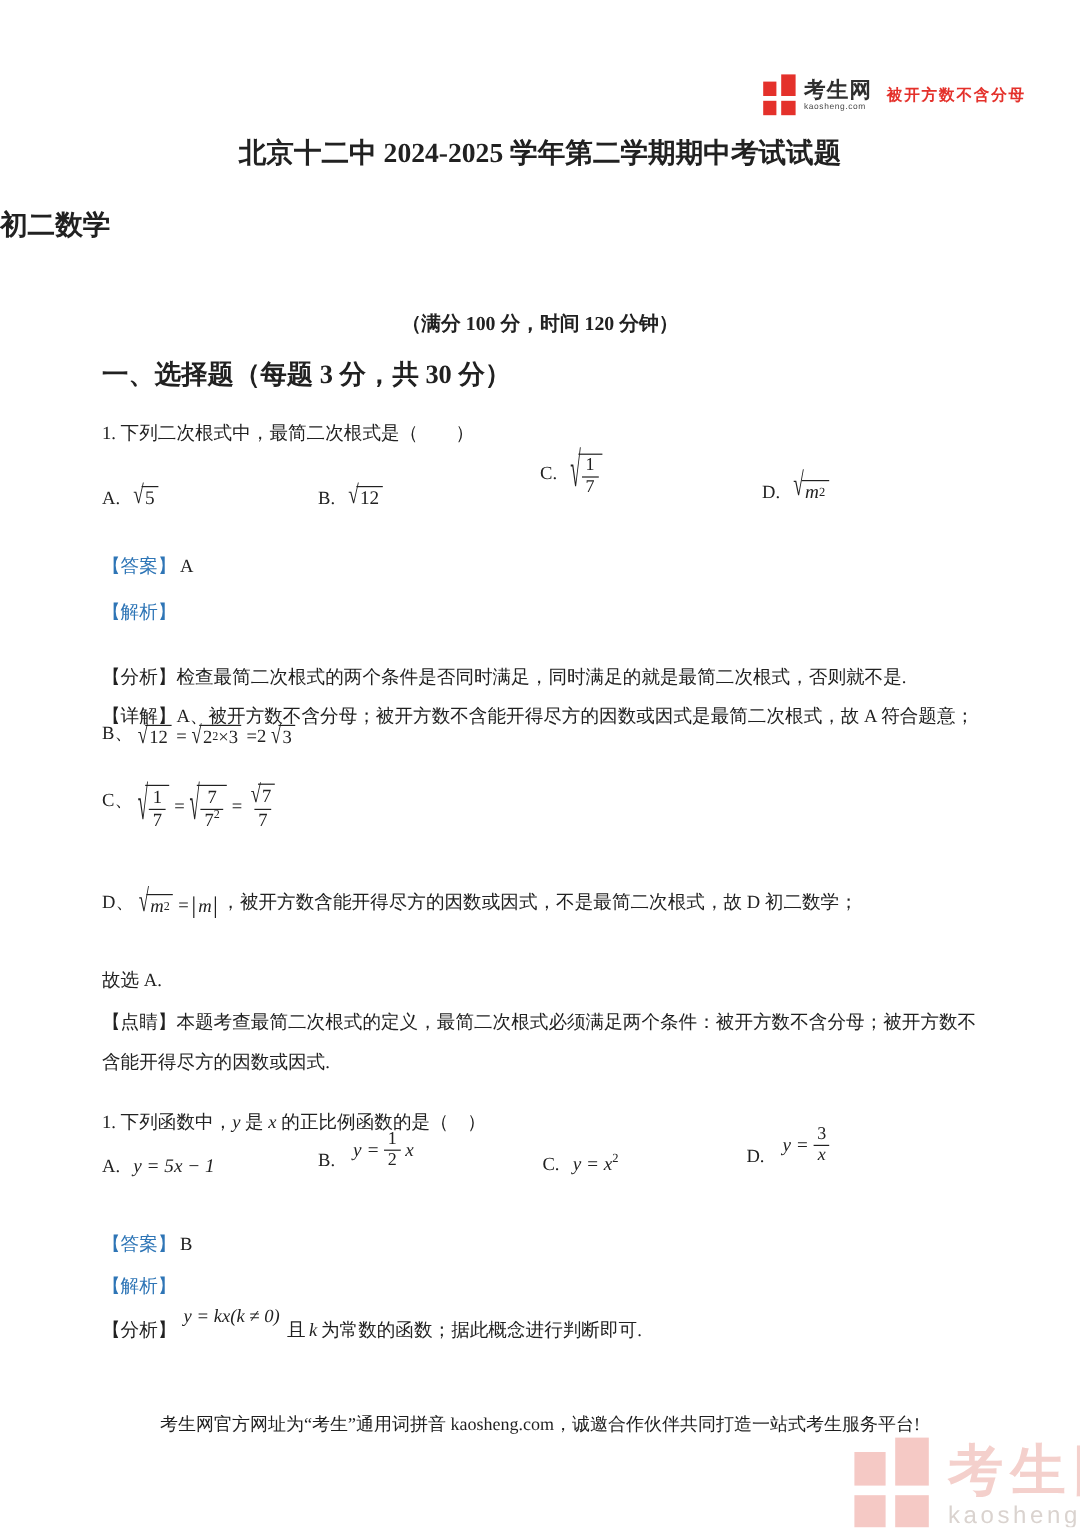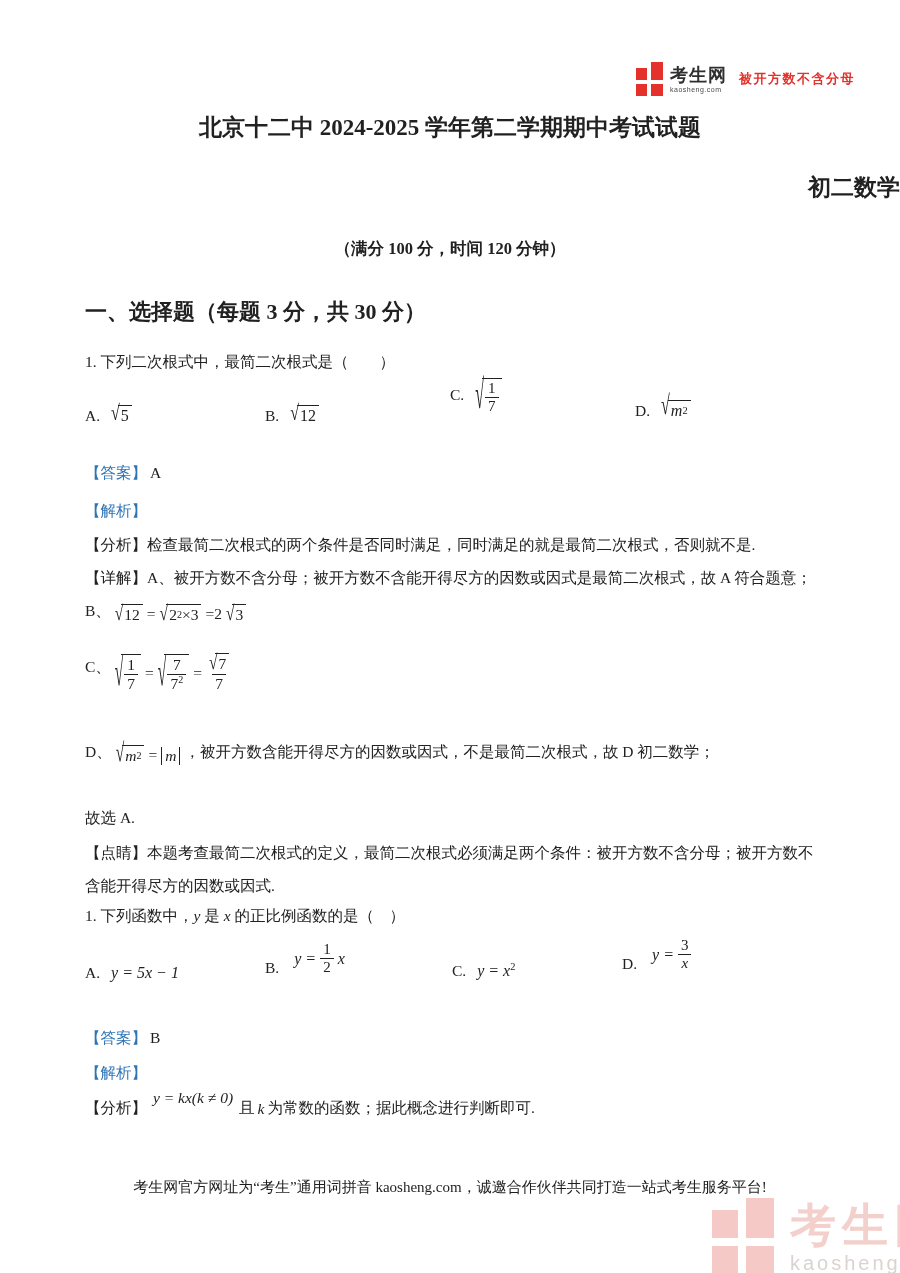--- a/index.html
+++ b/index.html
@@ -19,30 +19,30 @@
   .logo-icon .b3 { left:0;  top:22px; width:11px; height:12px; }
   .logo-icon .b4 { left:15px; top:22px; width:12px; height:12px; }
   .logo-text { display:flex; flex-direction:column; line-height:1; font-family:"Liberation Sans","DejaVu Sans",sans-serif; }
   .logo-brand { font-size:18px; font-weight:bold; color:#2f2f2f; letter-spacing:1px; }
   .logo-domain { font-size:7px; color:#4a4a4a; letter-spacing:0.5px; margin-top:2px; }
   .logo-tagline { font-size:13px; font-weight:bold; color:#e4312b; letter-spacing:1.5px;
     margin-left:5px; font-family:"Liberation Sans","DejaVu Sans",sans-serif; }
 
   
   .title    { position:absolute; top:112px; left:0; width:100%; text-align:center; font-size:23px; font-weight:bold; }
-  .subtitle { position:absolute; top:172px; left:0; width:100%; text-align:right; font-size:23px; font-weight:bold; }
-  .meta     { position:absolute; top:238px; left:0; width:100%; text-align:center; font-size:16.5px; font-weight:bold; }
+  .subtitle { position:absolute; top:172px; left:0; width:100%; text-align:left; font-size:23px; font-weight:bold; }
+  .meta     { position:absolute; top:259px; left:0; width:100%; text-align:center; font-size:16.5px; font-weight:bold; }
   .sec-head { position:absolute; top:297px; left:85px; font-size:22px; font-weight:bold; }
 
   
   .para { position:absolute; left:85px; font-size:15.5px; line-height:1.55; margin:0; }
   .tag { color:#2e75b6; }
   .tag + span, .tag + .ans { margin-left:3px; }
   .wrap { width:736px; line-height:33px; }
-  .nowrap { white-space:nowrap; }
+  .nowrap { white-space:nowrap;margin-top:20px; }
 
   
   .mline { position:absolute; left:85px; display:flex; align-items:flex-end; white-space:nowrap; font-size:15.5px; }
   .mit { font-style:italic; }
   .fgroup { display:inline-flex; align-items:flex-end; margin:0 4px; }
   .eq { margin:0 4px; align-self:center; }
   .sup { font-size:0.65em; vertical-align:super; line-height:0; }
   .rad { display:inline-flex; align-items:flex-end; }
   .rsign { display:inline-block; line-height:1.1; margin-right:-2px;
            transform:scaleY(1.35); transform-origin:50% 92%; }

